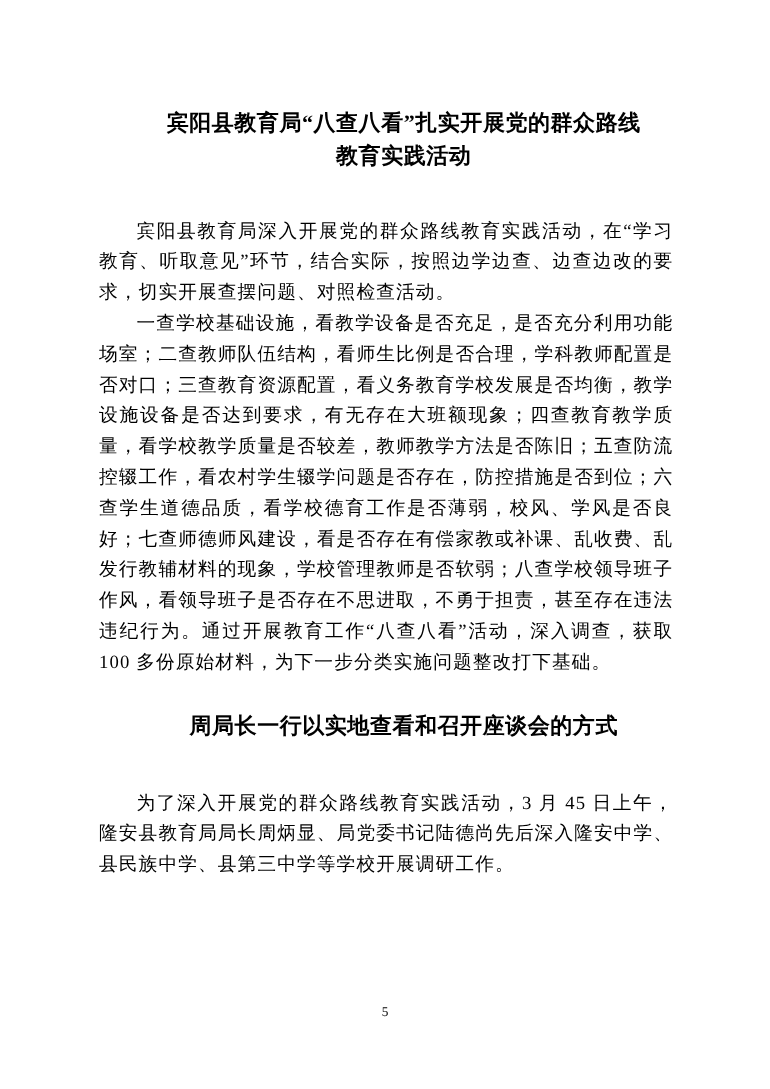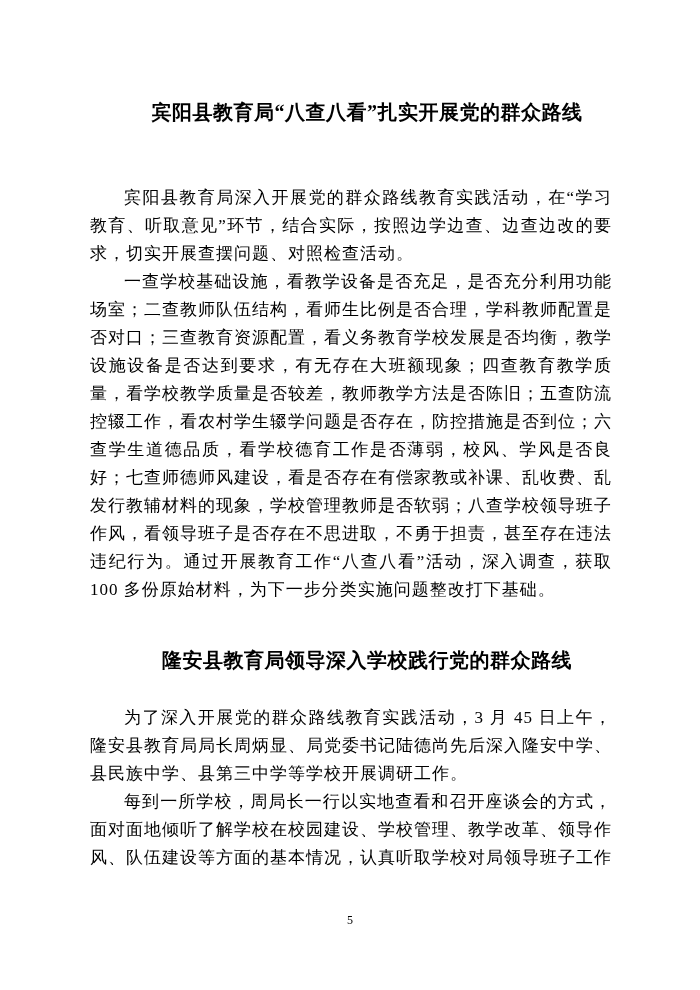--- a/index.html
+++ b/index.html
@@ -28,20 +28,21 @@
     margin: 0;
     padding-left: 34px;
   }
   .title-1 { top: 97px; }
   .title-2 { top: 645px; }
   .title-line { display: block; }
   .body-block {
     position: absolute;
     left: 90px;
     width: 522px;
+    margin-top: 12px;
   }
   .article1-body { top: 184px; }
   .article2-body { top: 704px; }
   .body-block p {
     margin: 0;
     font-size: 17px;
     line-height: 28px;
     letter-spacing: 1px;
     text-align: justify;
     text-justify: inter-ideograph;
@@ -68,32 +69,32 @@
     line-height: 16px;
   }
 </style>
 </head>
 <body>
 
 <div class="page">
 
   <h1 class="doc-title title-1">
     <span class="title-line">宾阳县教育局“八查八看”扎实开展党的群众路线</span>
+    <span class="title-line">教育实践活动</span>
   </h1>
 
   <div class="body-block article1-body">
     <p>宾阳县教育局深入开展党的群众路线教育实践活动，在“学习教育、听取意见”环节，结合实际，按照边学边查、边查边改的要求，切实开展查摆问题、对照检查活动。</p>
     <p>一查学校基础设施，看教学设备是否充足，是否充分利用功能场室；二查教师队伍结构，看师生比例是否合理，学科教师配置是否对口；三查教育资源配置，看义务教育学校发展是否均衡，教学设施设备是否达到要求，有无存在大班额现象；四查教育教学质量，看学校教学质量是否较差，教师教学方法是否陈旧；五查防流控辍工作，看农村学生辍学问题是否存在，防控措施是否到位；六查学生道德品质，看学校德育工作是否薄弱，校风、学风是否良好；七查师德师风建设，看是否存在有偿家教或补课、乱收费、乱发行教辅材料的现象，学校管理教师是否软弱；八查学校领导班子作风，看领导班子是否存在不思进取，不勇于担责，甚至存在违法违纪行为。通过开展教育工作“八查八看”活动，深入调查，获取 100 多份原始材料，为下一步分类实施问题整改打下基础。</p>
   </div>
 
 
   <h1 class="doc-title title-2">
-    <span class="title-line">隆安县教育局领导深入学校践行党的群众路线</span>
+    <span class="title-line">周局长一行以实地查看和召开座谈会的方式</span>
   </h1>
 
   <div class="body-block article2-body">
     <p>为了深入开展党的群众路线教育实践活动，3 月 45 日上午，隆安县教育局局长周炳显、局党委书记陆德尚先后深入隆安中学、县民族中学、县第三中学等学校开展调研工作。</p>
-    <p>每到一所学校，周局长一行以实地查看和召开座谈会的方式，面对面地倾听了解学校在校园建设、学校管理、教学改革、领导作风、队伍建设等方面的基本情况，认真听取学校对局领导班子工作</p>
   </div>
 
   <div class="page-number">5</div>
 
 </div>
 
 </body></html>

